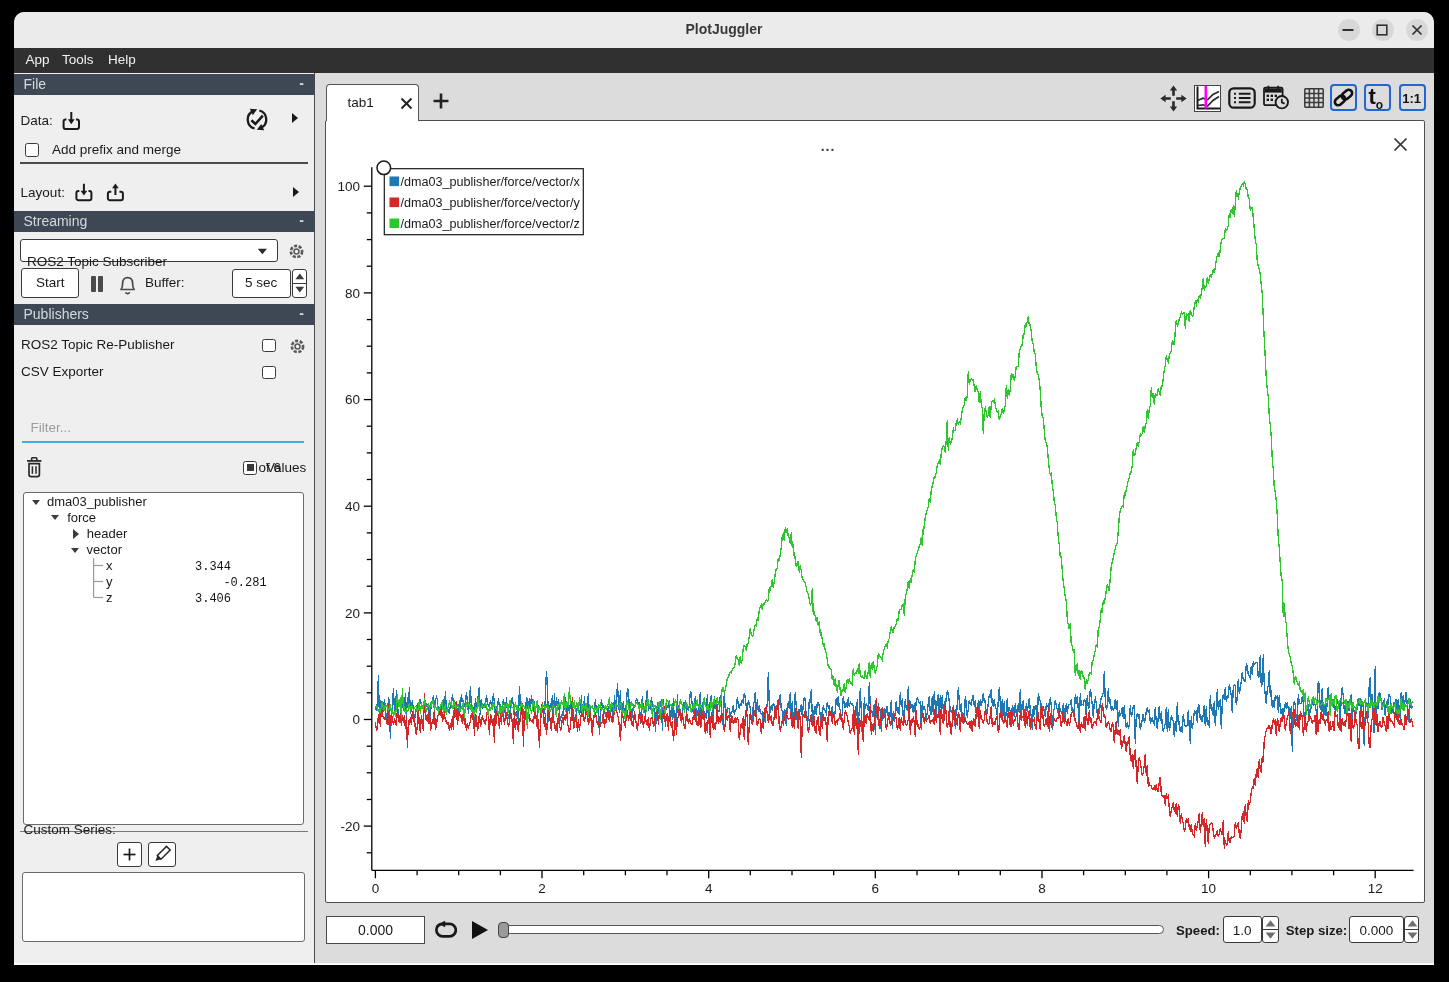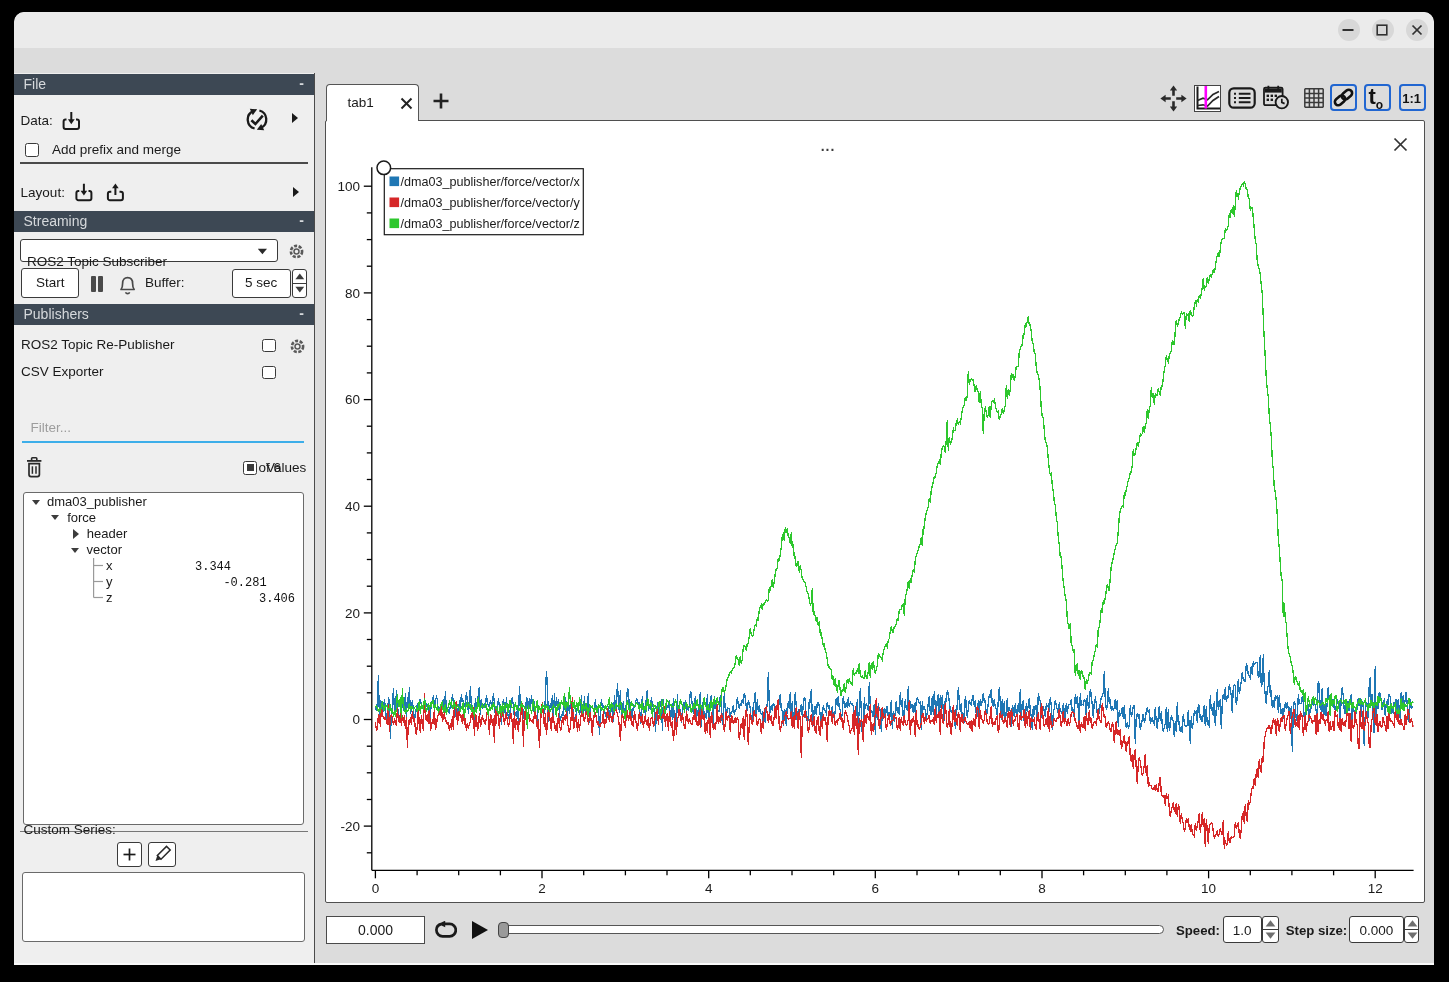--- a/index.html
+++ b/index.html
@@ -28,29 +28,35 @@
 #tab{left:311.8px;top:71.5px;width:93.2px;height:37.5px;background:#fff;border:1.3px solid #555;border-bottom:none;border-radius:4px 4px 0 0}
 .ticonbox{top:72.3px;width:27px;height:27px;border:2.2px solid #2166d1;border-radius:4px}
 #botbar{left:301px;top:891px;width:1119px;height:60px;background:#dcdcdc}
 .bbold{font-weight:bold;font-size:13.2px;color:#1a1a1a}
 svg{display:block}
 </style></head>
 <body>
 <div id="page">
 <div id="win" class="abs">
   <div id="titlebar" class="abs"></div>
+  <div id="title" class="abs">PlotJuggler</div>
   <div class="wbtn abs" style="left:1323.8px"></div>
   <div class="wbtn abs" style="left:1357.8px"></div>
   <div class="wbtn abs" style="left:1392px"></div>
   <svg class="abs" style="left:1323px;top:7px" width="92" height="22">
     <line x1="5.5" y1="11" x2="16.5" y2="11" stroke="#323232" stroke-width="1.8"></line>
     <rect x="40.2" y="6.2" width="9.6" height="9.6" fill="none" stroke="#323232" stroke-width="1.6"></rect>
     <line x1="75.5" y1="6.5" x2="84.5" y2="15.5" stroke="#323232" stroke-width="1.7"></line>
     <line x1="84.5" y1="6.5" x2="75.5" y2="15.5" stroke="#323232" stroke-width="1.7"></line>
   </svg>
+  <div id="menubar" class="abs">
+    <span class="mitem abs" style="left:11.5px">App</span>
+    <span class="mitem abs" style="left:48px">Tools</span>
+    <span class="mitem abs" style="left:94px">Help</span>
+  </div>
   <div id="sidebar" class="abs">
     <div class="hdr abs" style="top:1.5px">
           <span>File</span>
           <i>-</i>
         </div>
     <div class="lbl abs" style="left:6.6px;top:40.5px">Data:</div>
     <svg class="abs" style="left:48px;top:38px" width="19" height="21" fill="none" stroke="#1a1a1a">
       <path d="M4.5 8.5 H3.6 a2 2 0 0 0 -2 2 V16 a2 2 0 0 0 2 2 H15 a2 2 0 0 0 2-2 V10.5 a2 2 0 0 0 -2-2 H14" stroke-width="2"></path>
       <line x1="9.3" y1="1" x2="9.3" y2="9.5" stroke-width="2"></line>
       <path d="M5.9 8.2 L9.3 13.2 L12.7 8.2 Z" fill="#1a1a1a" stroke="none"></path>
@@ -148,21 +154,21 @@
       <line x1="0.6" y1="0" x2="0.6" y2="39.6"></line>
       <line x1="0.6" y1="7.5" x2="10" y2="7.5"></line>
       <line x1="0.6" y1="23.5" x2="10" y2="23.5"></line>
       <line x1="0.6" y1="39.5" x2="10" y2="39.5"></line>
     </svg>
     <div class="lbl abs" style="left:92px;top:485.4px;font-size:13px">x</div>
     <div class="lbl abs" style="left:92px;top:501.4px;font-size:13px">y</div>
     <div class="lbl abs" style="left:92px;top:517.4px;font-size:13px">z</div>
     <div class="mono abs" style="left:181px;top:487px;width:100px;">3.344</div>
     <div class="mono abs" style="left:181px;top:503px;width:100px;text-align:center">-0.281</div>
-    <div class="mono abs" style="left:181px;top:519px;width:100px;text-align:right">3.406</div>
+    <div class="mono abs" style="left:181px;top:519px;width:100px;">3.406</div>
     <div class="sep abs" style="left:6.2px;top:758.4px;width:288px;background:#777"></div>
     <div class="lbl abs" style="left:9.5px;top:749px">Custom Series:</div>
     <div class="btn abs" style="left:102.7px;top:769px;width:24.9px;height:25.3px"></div>
     <svg class="abs" style="left:102.7px;top:769px" width="25" height="25" stroke="#1a1a1a" stroke-width="1.7">
       <line x1="12.5" y1="6.5" x2="12.5" y2="18.5"></line>
           <line x1="6.5" y1="12.5" x2="18.5" y2="12.5"></line>
     </svg>
     <div class="btn abs" style="left:134.3px;top:769px;width:27.7px;height:25.3px"></div>
     <svg class="abs" style="left:134.3px;top:769px" width="28" height="25">
       <g transform="translate(14,12.6) rotate(45)">

